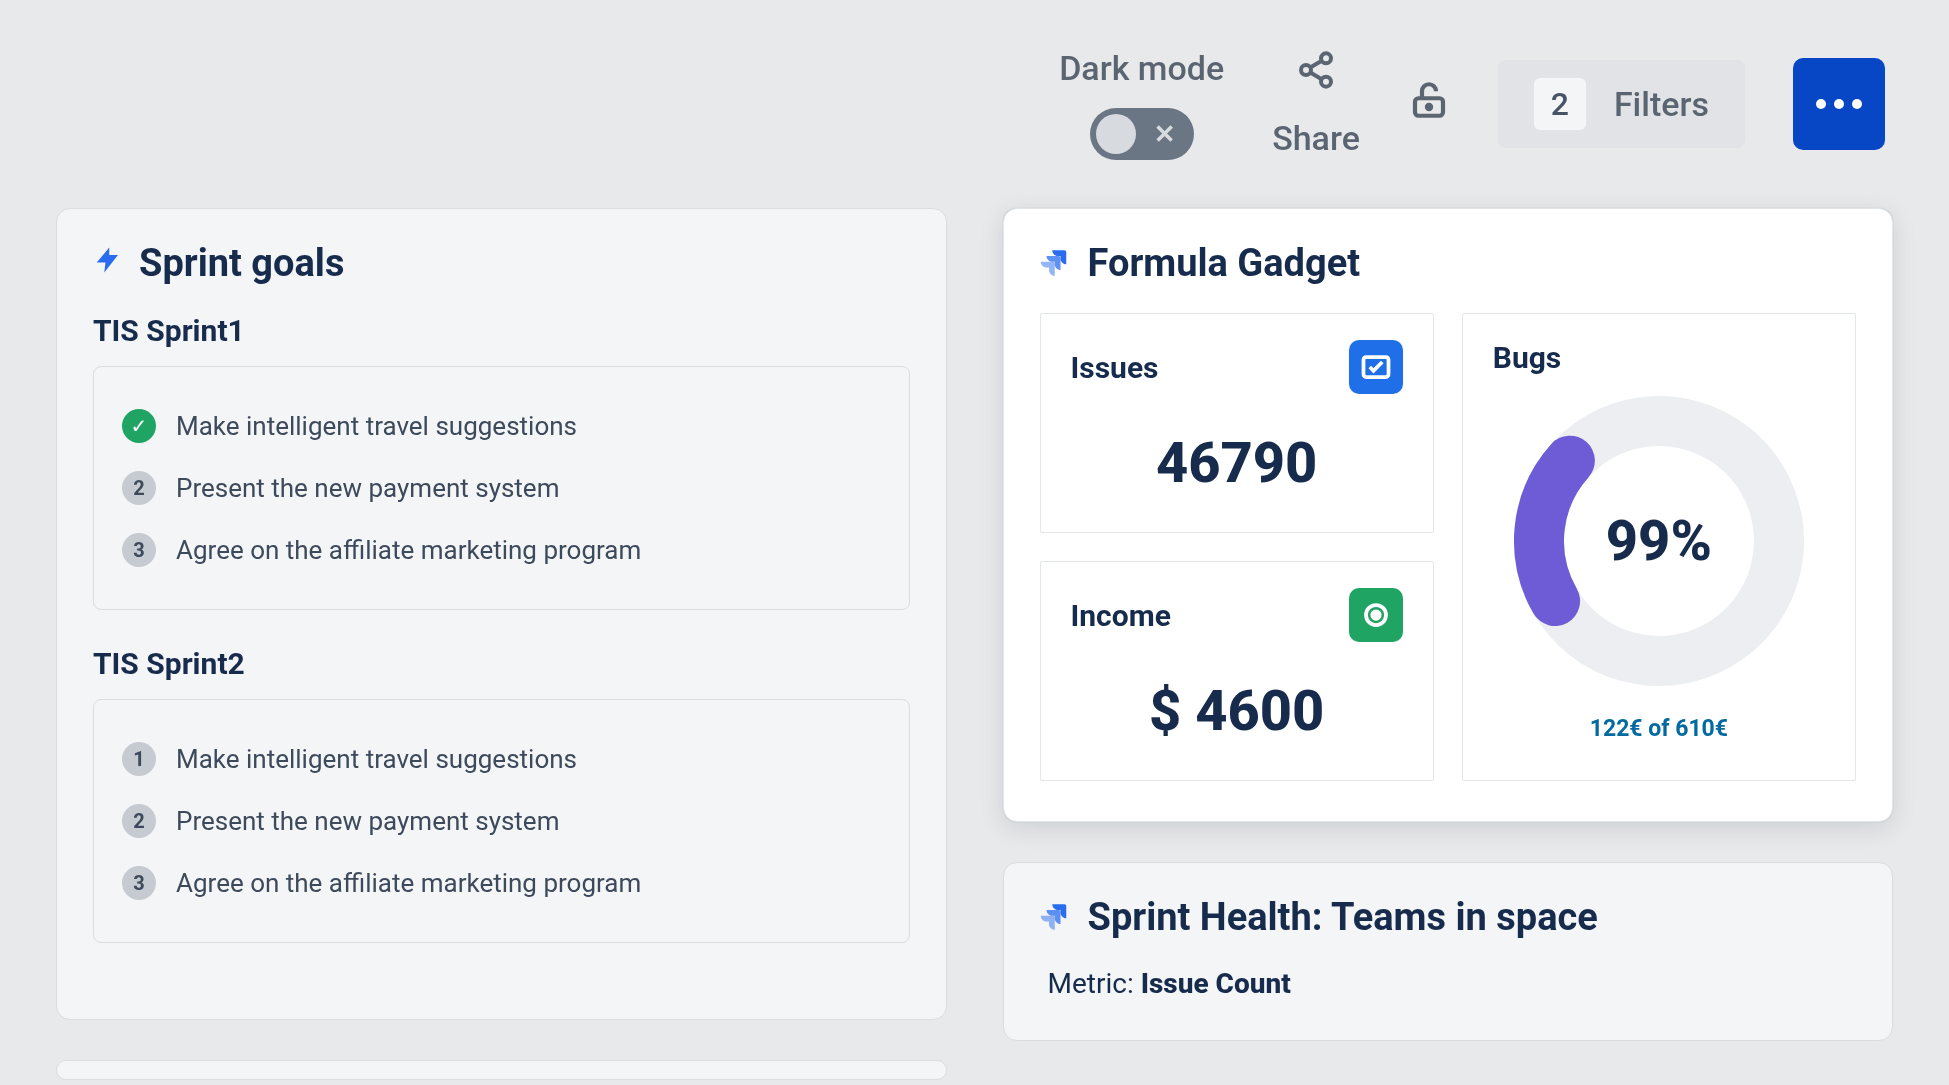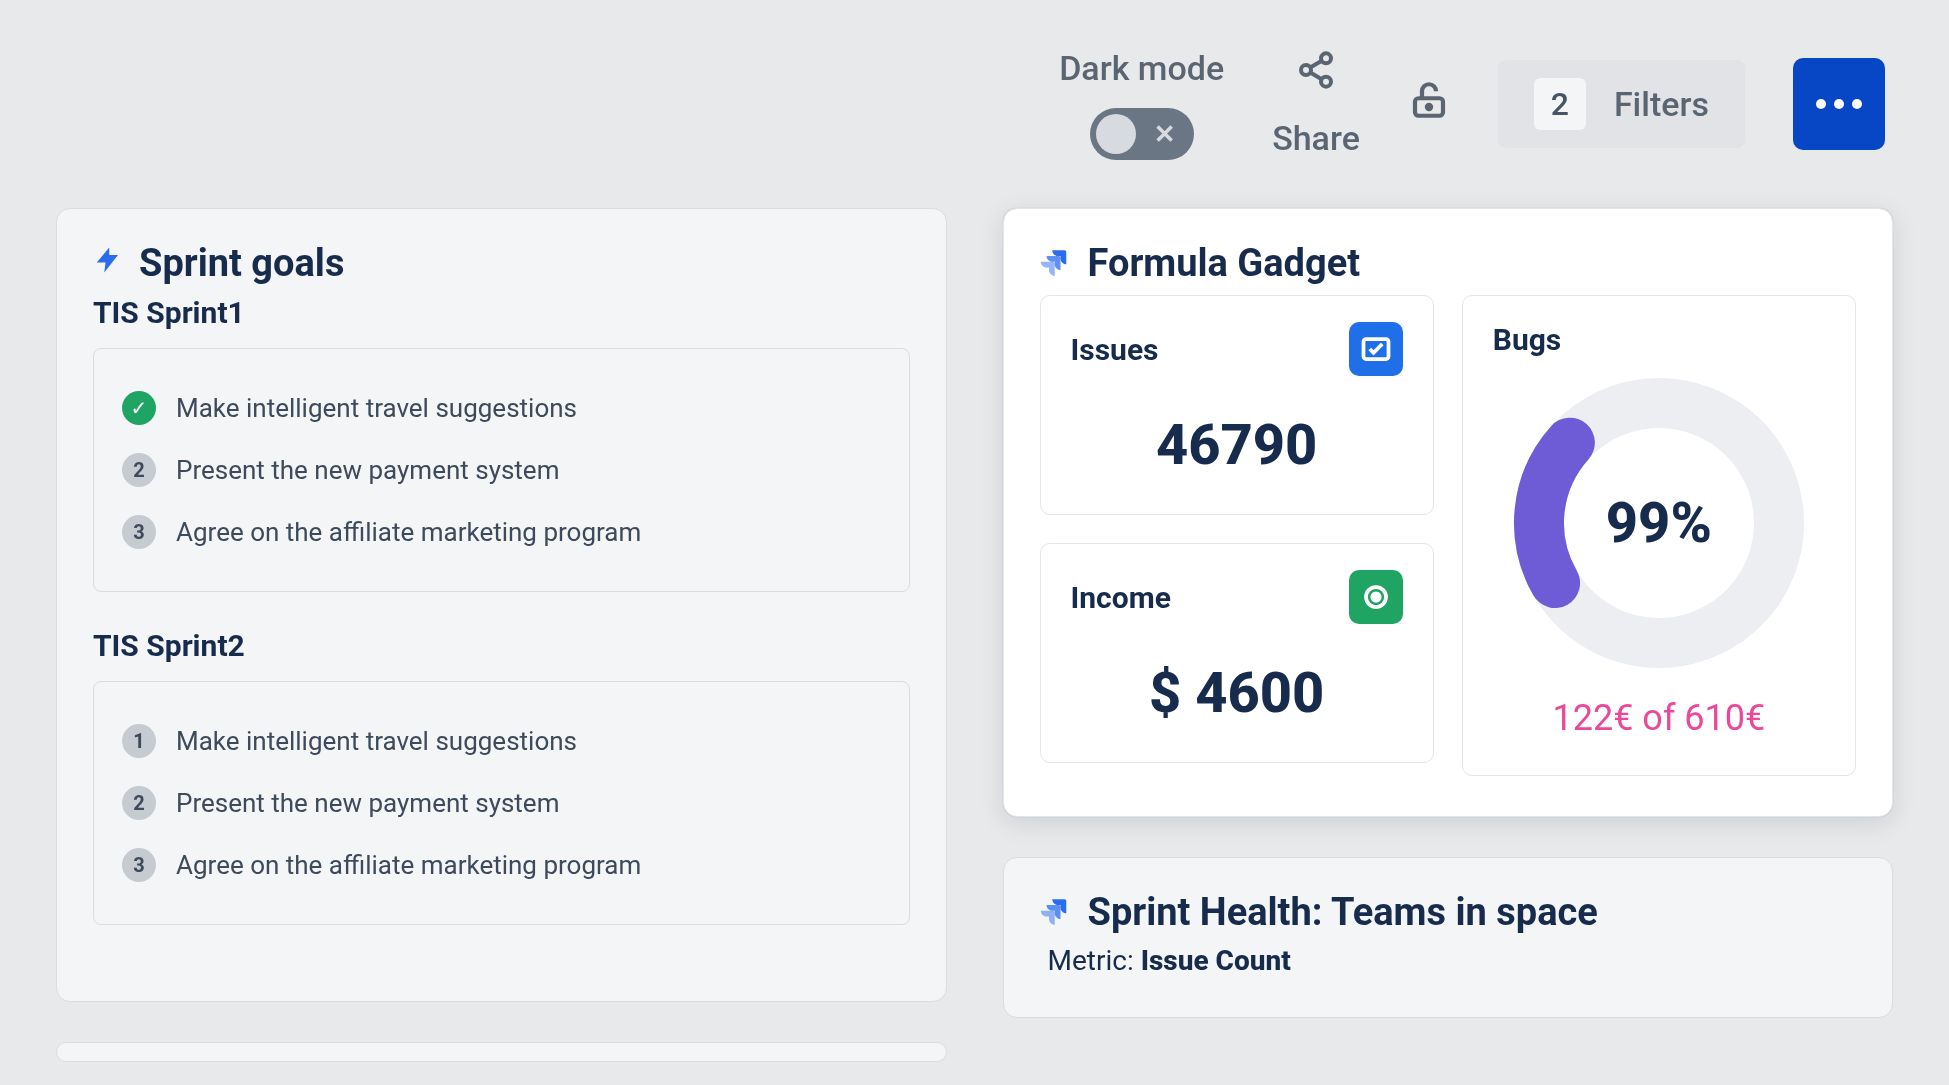--- a/index.html
+++ b/index.html
@@ -106,21 +106,21 @@
     box-shadow: 0 6px 24px rgba(9,30,66,.12), 0 0 1px rgba(9,30,66,.2);
   }
 
   .card-title {
     display: flex;
     align-items: center;
     gap: 16px;
     font-size: 38px;
     font-weight: 700;
     color: #172b4d;
-    margin-bottom: 10px;
+    margin-bottom: 28px;
   }
   .lightning {
     color: #2a6cf0;
     font-size: 34px;
   }
   .jira-icon svg { width: 32px; height: 32px; display: block; }
 
   .subheader {
     font-size: 30px;
     font-weight: 700;
@@ -166,21 +166,21 @@
 
   
   .fg-grid {
     display: grid;
     grid-template-columns: 1fr 1fr;
     gap: 28px;
   }
   .fg-left { display: flex; flex-direction: column; gap: 28px; }
   .tile {
     border: 1px solid #e2e5e9;
-    border-radius: 10px;
+    border-radius: 2px;
     padding: 26px 30px 36px 30px;
   }
   .tile-head {
     display: flex;
     align-items: center;
     justify-content: space-between;
     font-size: 30px;
     font-weight: 700;
     color: #172b4d;
     margin-bottom: 36px;
@@ -217,22 +217,23 @@
     inset: 0;
     display: flex;
     align-items: center;
     justify-content: center;
     font-size: 56px;
     font-weight: 800;
     color: #172b4d;
   }
   .donut-sub {
     margin-top: 24px;
-    font-size: 36px;
-    color: #ec4899;
+    font-size: 23px;
+    color: #0369a1;
+    font-weight: bold;
   }
 
   .metric {
     font-size: 28px;
     color: #172b4d;
     padding-left: 8px;
   }
   .metric b { font-weight: 800; }
 </style>
 </head>

